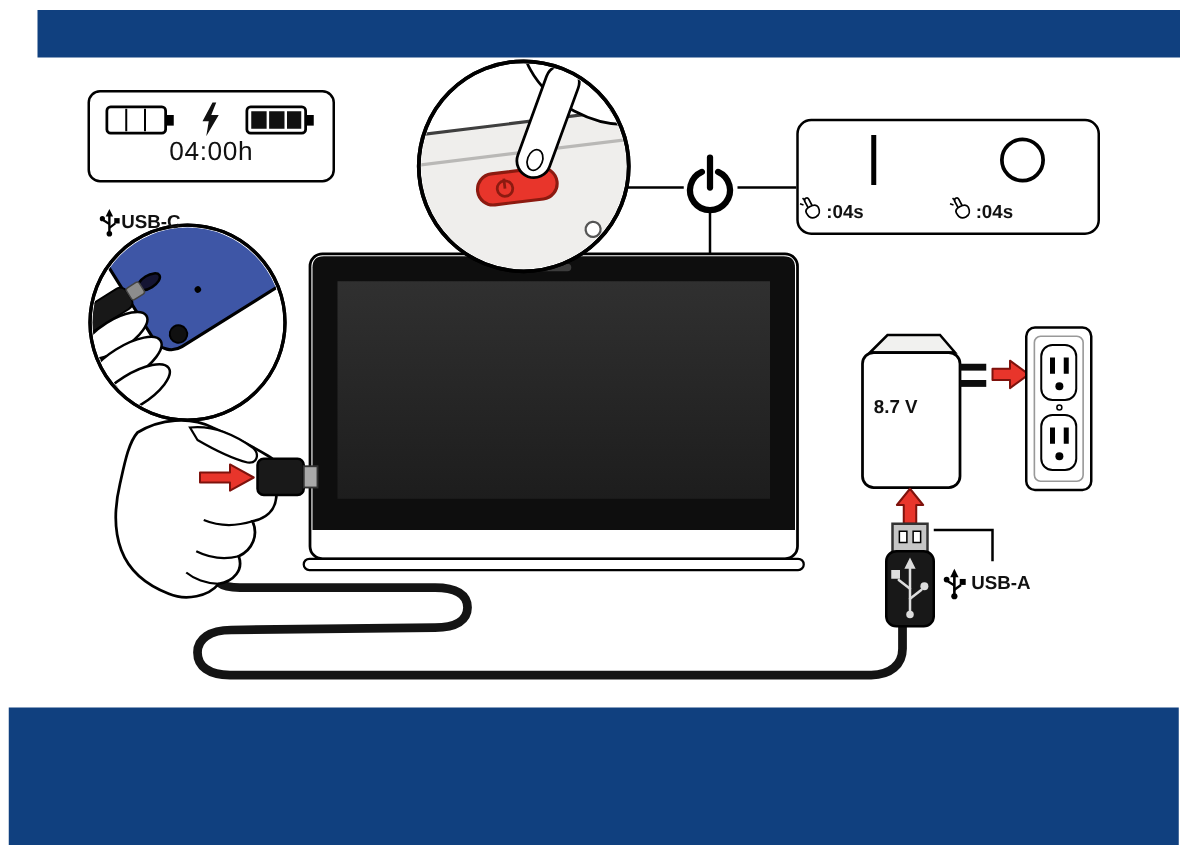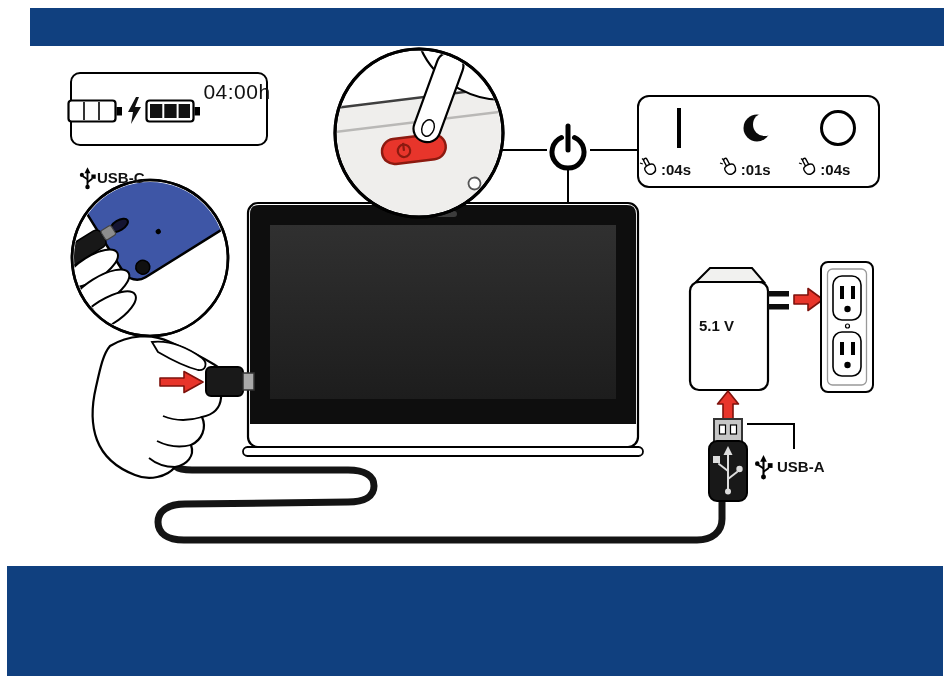--- a/index.html
+++ b/index.html
@@ -3,22 +3,22 @@
 <meta charset="utf-8">
 <style>
   html,body{margin:0;padding:0;background:#fff;}
   .page{position:relative;width:950px;height:678px;background:#fff;overflow:hidden;
         font-family:"Liberation Sans",sans-serif;color:#111;}
   .abs{position:absolute;}
   .bar-top{position:absolute;left:30px;top:8px;width:914px;height:38px;background:#10407f;}
   .bar-bottom{position:absolute;left:7px;top:566px;width:936px;height:110px;background:#10407f;}
   .art{position:absolute;left:0;top:0;width:950px;height:678px;}
   .panel{border:2.5px solid #000;border-radius:10px;background:#fff;box-sizing:border-box;}
-  .battery-box{left:70px;top:72px;width:198px;height:74px;display:flex;
-               justify-content:center;padding:7px 12px 4px;}
+  .battery-box{left:70px;top:72px;width:198px;height:74px;display:flex;flex-direction:column;
+               justify-content:flex-start;padding:7px 12px 4px;}
   .battery-row{display:flex;justify-content:space-between;align-items:center;}
   .battery-time{text-align:center;font-size:21px;letter-spacing:.5px;line-height:1;padding-bottom:3px;}
   .usbc-label{left:78px;top:164px;display:flex;align-items:center;gap:0;
               font-weight:bold;font-size:15px;}
   .mode-box{left:637px;top:95px;width:243px;height:93px;border-radius:12px;display:flex;}
   .mode-col{flex:1;display:flex;flex-direction:column;
             justify-content:space-between;padding:10px 0 9px;}
   .mode-icon{height:42px;display:flex;align-items:center;justify-content:center;}
   .bar-icon{width:4.5px;height:40px;background:#000;}
   .ring-icon{width:30px;height:30px;border:3.4px solid #000;border-radius:50%;}
@@ -223,56 +223,37 @@
             <path d="M 5 12 C 5 9.8 7 9 10 9 C 13 9 15.5 10 15.5 12.5 C 15.5 16 13.5 18.5 10.2 18.5 C 7 18.5 5 16 5 12 Z"></path>
           </g>
           <line x1="3" y1="2.5" x2="5.2" y2="4.5" stroke="#000" stroke-width="1.2"></line>
           <line x1="1" y1="7" x2="3.8" y2="8" stroke="#000" stroke-width="1.2"></line>
         </svg>
         <span>:04s</span>
       </div>
     </div>
     <div class="mode-col">
       <div class="mode-icon">
-        <svg width="38" height="38" viewBox="0 0 38 38">
-          <circle cx="17" cy="19" r="13.5" fill="#0a0a0a"></circle>
-          <circle cx="24.5" cy="15.5" r="11.5" fill="#fff"></circle>
-        </svg>
-      </div>
-      <div class="mode-dur">
-        <svg width="20" height="22" viewBox="0 0 20 22">
-          <g transform="rotate(-28 10 11)" fill="#fff" stroke="#000" stroke-width="1.4">
-            <rect x="8.2" y="1.5" width="3.6" height="10" rx="1.8"></rect>
-            <path d="M 5 12 C 5 9.8 7 9 10 9 C 13 9 15.5 10 15.5 12.5 C 15.5 16 13.5 18.5 10.2 18.5 C 7 18.5 5 16 5 12 Z"></path>
-          </g>
-          <line x1="3" y1="2.5" x2="5.2" y2="4.5" stroke="#000" stroke-width="1.2"></line>
-          <line x1="1" y1="7" x2="3.8" y2="8" stroke="#000" stroke-width="1.2"></line>
-        </svg>
-        <span>:01s</span>
-      </div>
-    </div>
-    <div class="mode-col">
-      <div class="mode-icon">
           <div class="ring-icon"></div>
         </div>
       <div class="mode-dur">
         <svg width="20" height="22" viewBox="0 0 20 22">
           <g transform="rotate(-28 10 11)" fill="#fff" stroke="#000" stroke-width="1.4">
             <rect x="8.2" y="1.5" width="3.6" height="10" rx="1.8"></rect>
             <path d="M 5 12 C 5 9.8 7 9 10 9 C 13 9 15.5 10 15.5 12.5 C 15.5 16 13.5 18.5 10.2 18.5 C 7 18.5 5 16 5 12 Z"></path>
           </g>
           <line x1="3" y1="2.5" x2="5.2" y2="4.5" stroke="#000" stroke-width="1.2"></line>
           <line x1="1" y1="7" x2="3.8" y2="8" stroke="#000" stroke-width="1.2"></line>
         </svg>
         <span>:04s</span>
       </div>
     </div>
   </div>
 
-  <div class="v51 abs">5.1 V</div>
+  <div class="v51 abs">8.7 V</div>
 
 
   <div class="usba-label abs">
     <svg width="21" height="29" viewBox="0 0 22 28">
       <line x1="11" y1="25" x2="11" y2="6" stroke="#000" stroke-width="2.2"></line>
       <path d="M 11 2 L 7.5 9 H 14.5 Z" fill="#000"></path>
       <circle cx="11" cy="25" r="2.6" fill="#000"></circle>
       <path d="M 11 16 L 5.5 12.5" stroke="#000" stroke-width="2"></path>
       <circle cx="4.5" cy="11" r="2.4" fill="#000"></circle>
       <path d="M 11 19.5 L 16.5 15.5" stroke="#000" stroke-width="2"></path>

